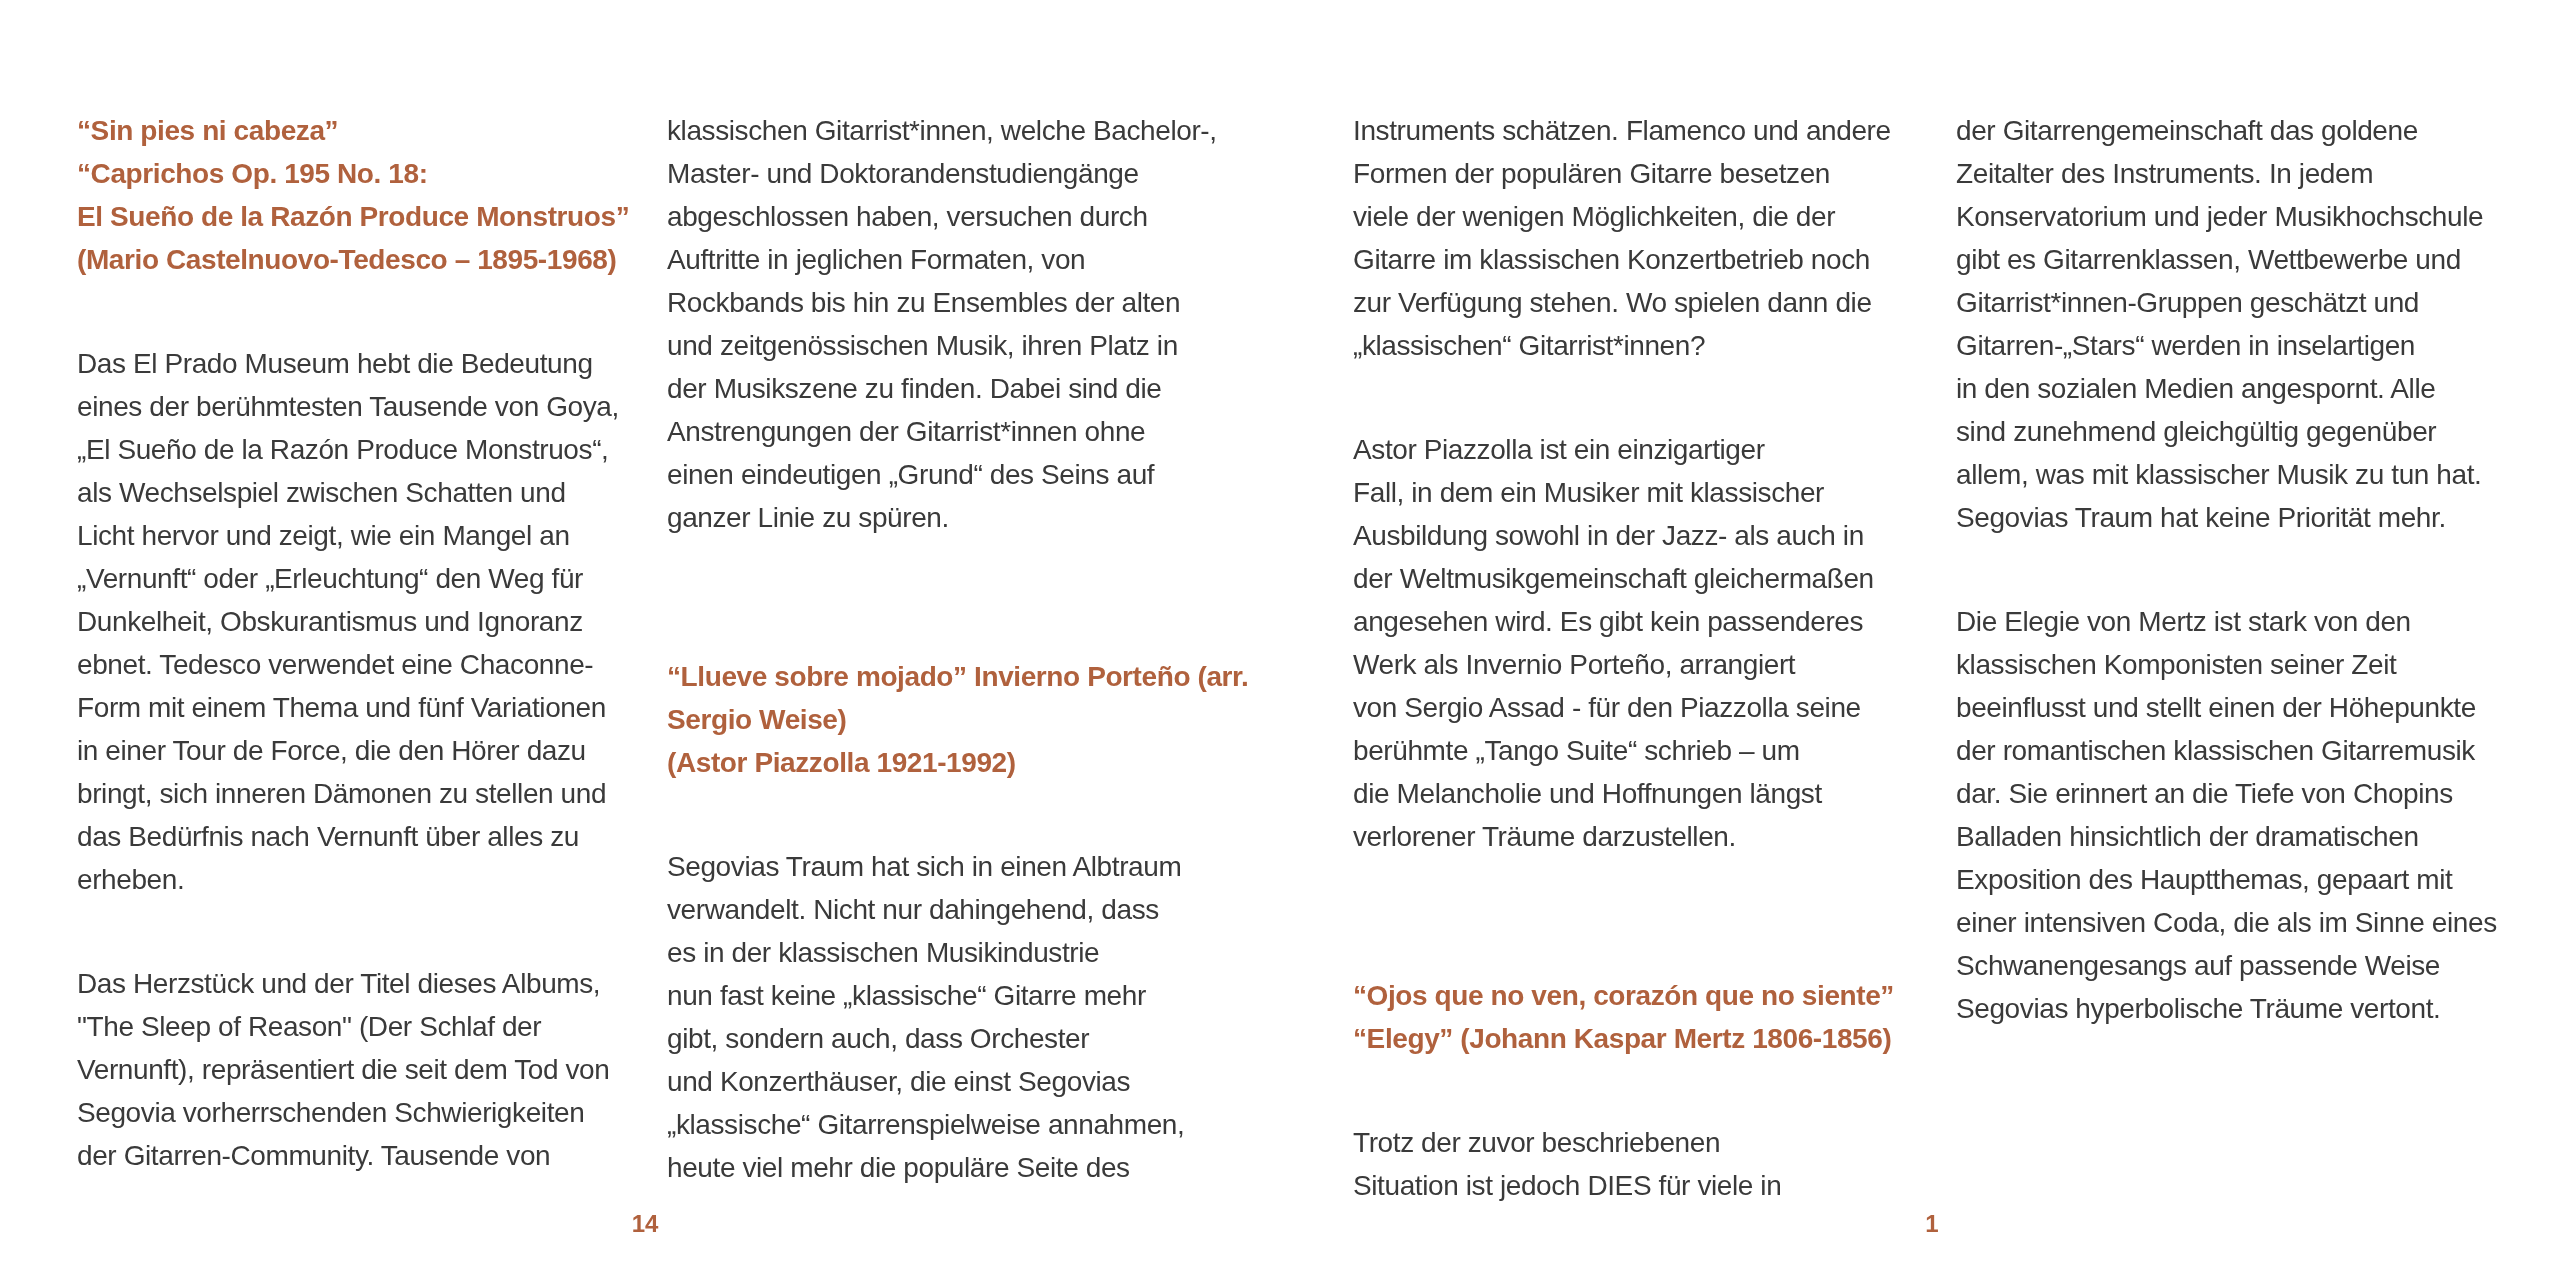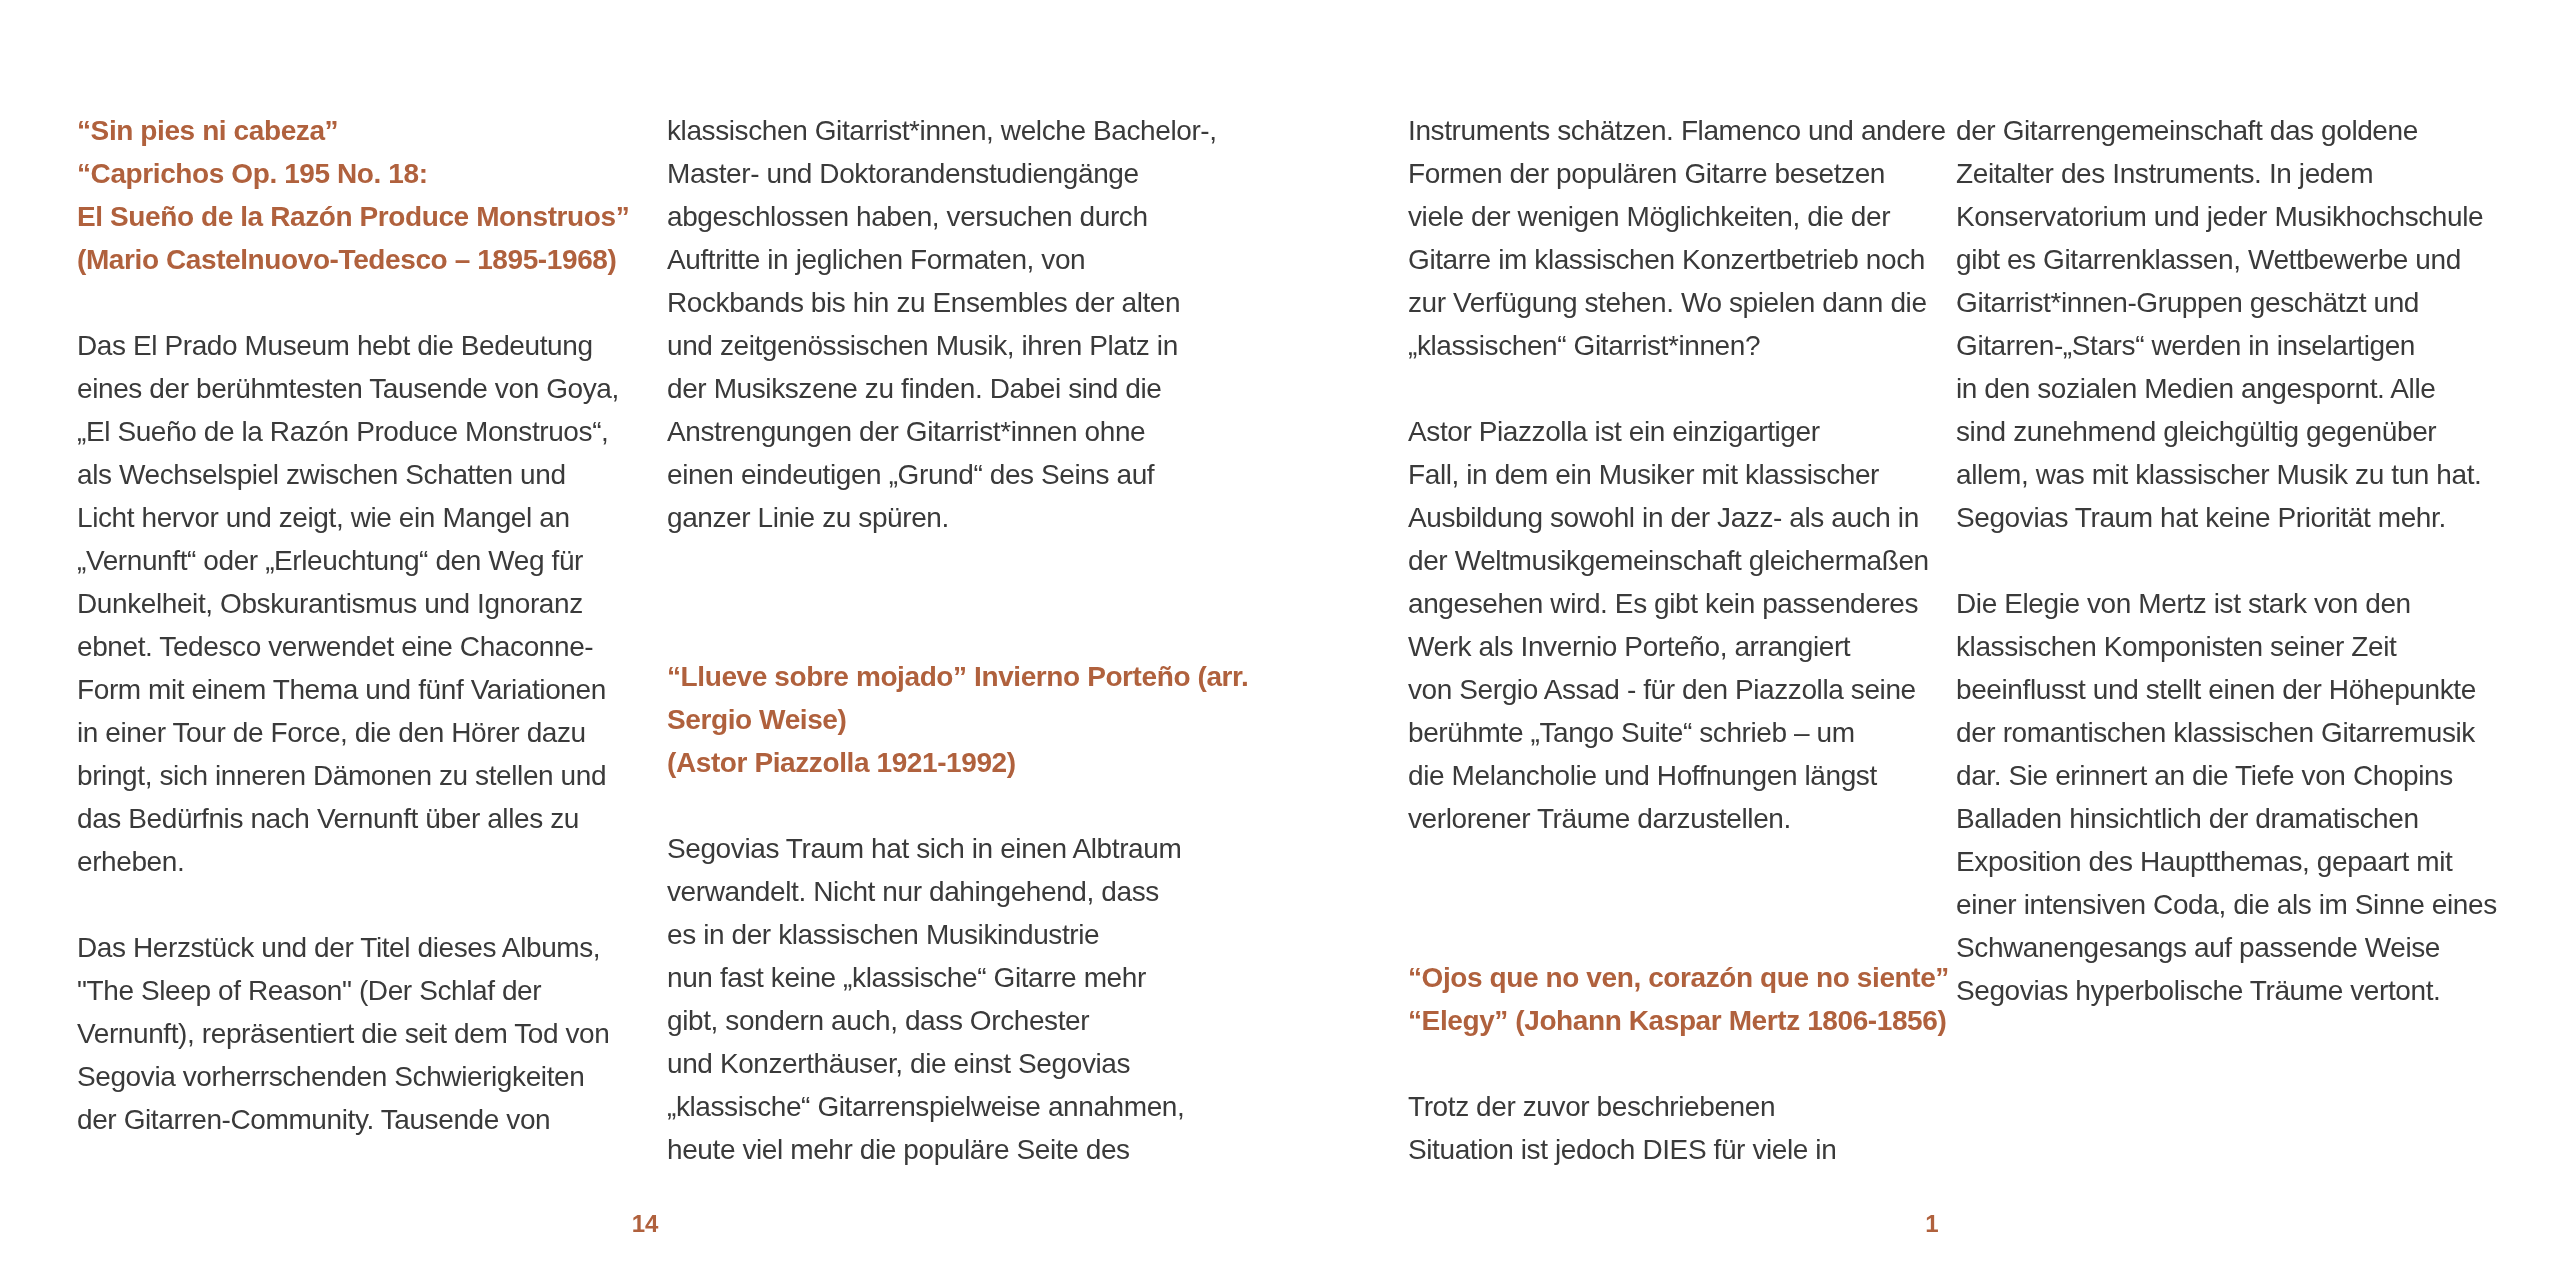--- a/index.html
+++ b/index.html
@@ -19,41 +19,41 @@
   .column {
     position: absolute;
     top: 109px;
     width: 577px;
     color: var(--body, #3a3a3a);
     font-size: 28px;
     line-height: 43px;
     letter-spacing: -0.4px;
   }
   .block { margin: 0; }
-  .block.paragraph { margin-top: 43px; }
+  .block.paragraph { margin-top: 61px; }
   .block.heading {
     margin-top: 116px;
     font-weight: bold;
     color: var(--accent, #b0613d);
   }
   .column .block:first-child { margin-top: 0; }
   .line { white-space: nowrap; }
   .page-number {
     position: absolute;
     top: 1202px;
     width: 108px;
     text-align: center;
     font-size: 24px;
     line-height: 43px;
     font-weight: bold;
     color: var(--accent, #b0613d);
   }
   #col-1 { left: 77px; }
   #col-2 { left: 667px; }
-  #col-3 { left: 1408px; }
+  #col-3 { left: 1353px; }
   #col-4 { left: 1956px; }
   #pagenum-left  { left: 591px; }
   #pagenum-right { left: 1878px; }
 </style>
 </head>
 <body>
 
 <div class="canvas">
 
   <div id="col-1" class="column">

